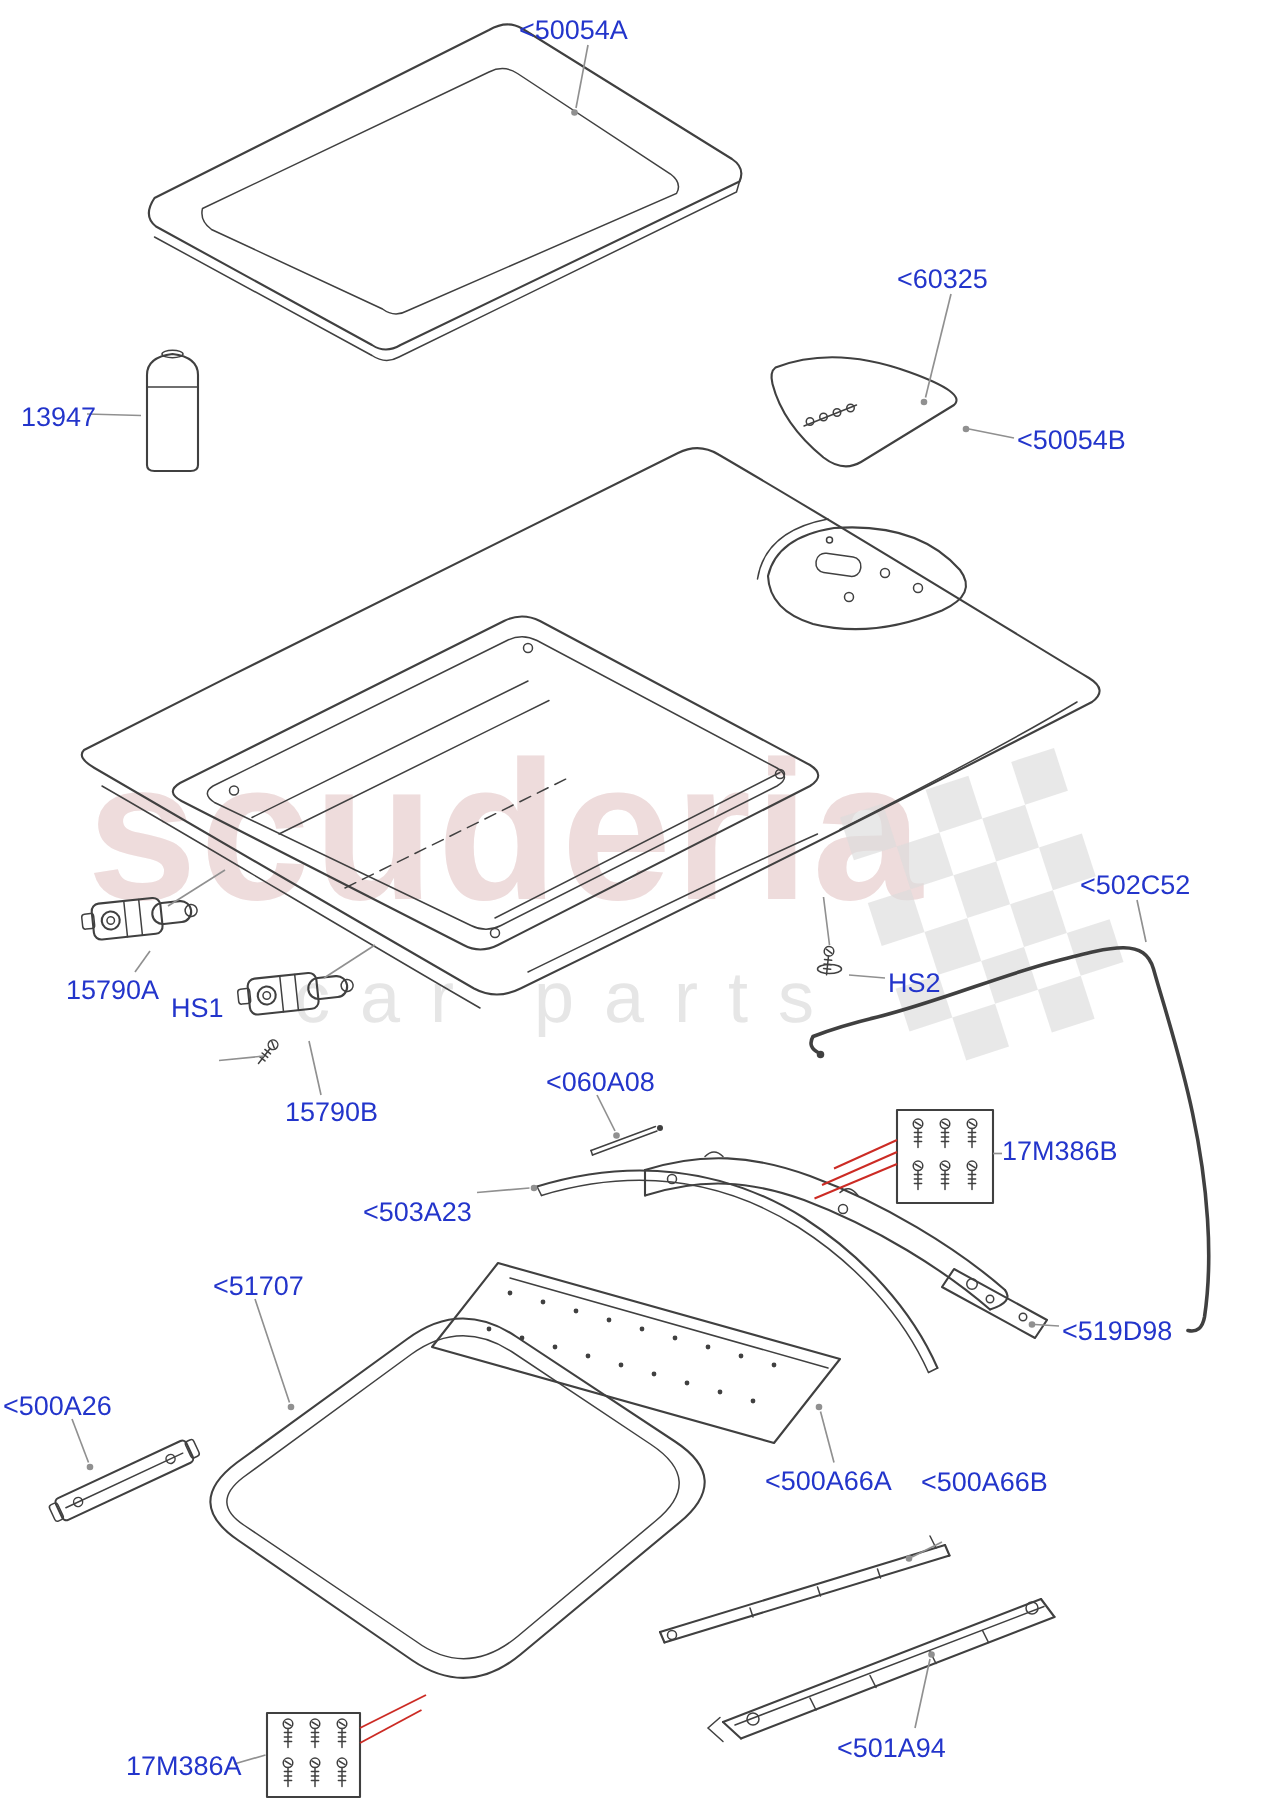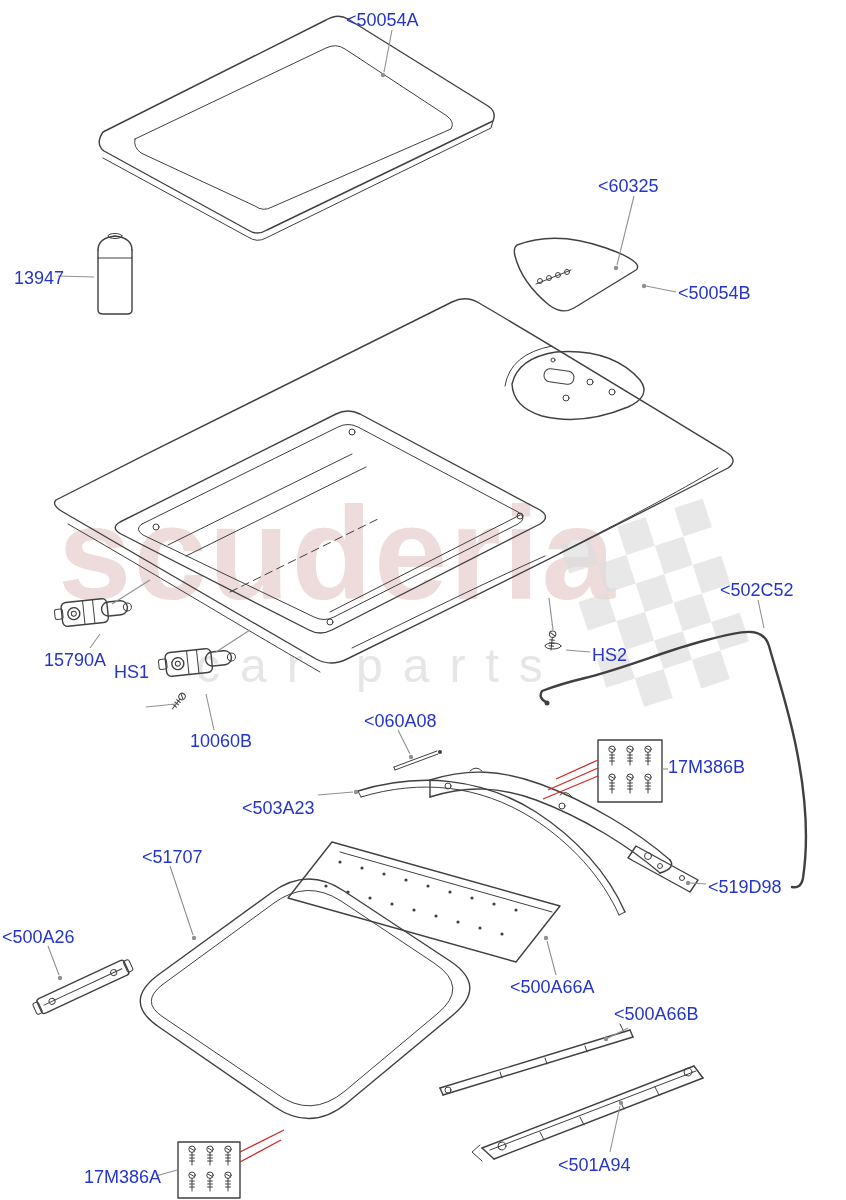--- a/index.html
+++ b/index.html
@@ -299,26 +299,26 @@
     </g>
   </svg>
 
   <div class="part-label" style="left:346px;top:10px">&lt;50054A</div>
   <div class="part-label" style="left:598px;top:176px">&lt;60325</div>
   <div class="part-label" style="left:14px;top:268px">13947</div>
   <div class="part-label" style="left:678px;top:283px">&lt;50054B</div>
   <div class="part-label" style="left:720px;top:580px">&lt;502C52</div>
   <div class="part-label" style="left:44px;top:650px">15790A</div>
   <div class="part-label" style="left:114px;top:662px">HS1</div>
-  <div class="part-label" style="left:190px;top:731px">10060B</div>
+  <div class="part-label" style="left:190px;top:731px">15790B</div>
   <div class="part-label" style="left:592px;top:645px">HS2</div>
   <div class="part-label" style="left:364px;top:711px">&lt;060A08</div>
   <div class="part-label" style="left:668px;top:757px">17M386B</div>
   <div class="part-label" style="left:242px;top:798px">&lt;503A23</div>
   <div class="part-label" style="left:708px;top:877px">&lt;519D98</div>
   <div class="part-label" style="left:142px;top:847px">&lt;51707</div>
   <div class="part-label" style="left:2px;top:927px">&lt;500A26</div>
   <div class="part-label" style="left:510px;top:977px">&lt;500A66A</div>
-  <div class="part-label" style="left:614px;top:1004px">&lt;500A66B</div>
+  <div class="part-label" style="left:614px;top:978px">&lt;500A66B</div>
   <div class="part-label" style="left:84px;top:1167px">17M386A</div>
   <div class="part-label" style="left:558px;top:1155px">&lt;501A94</div>
 
 </div>
 
 </body></html>

